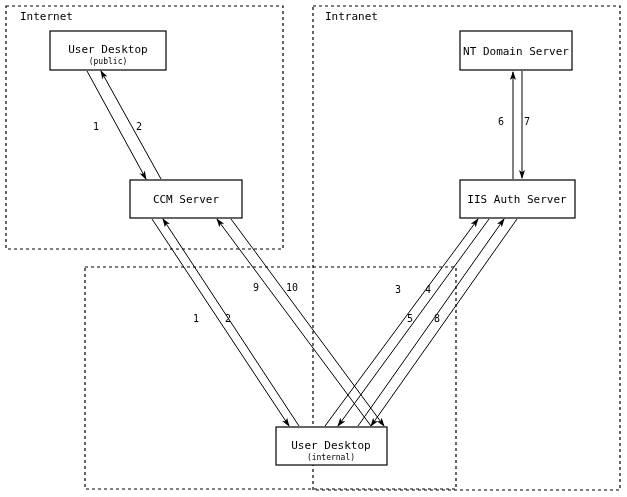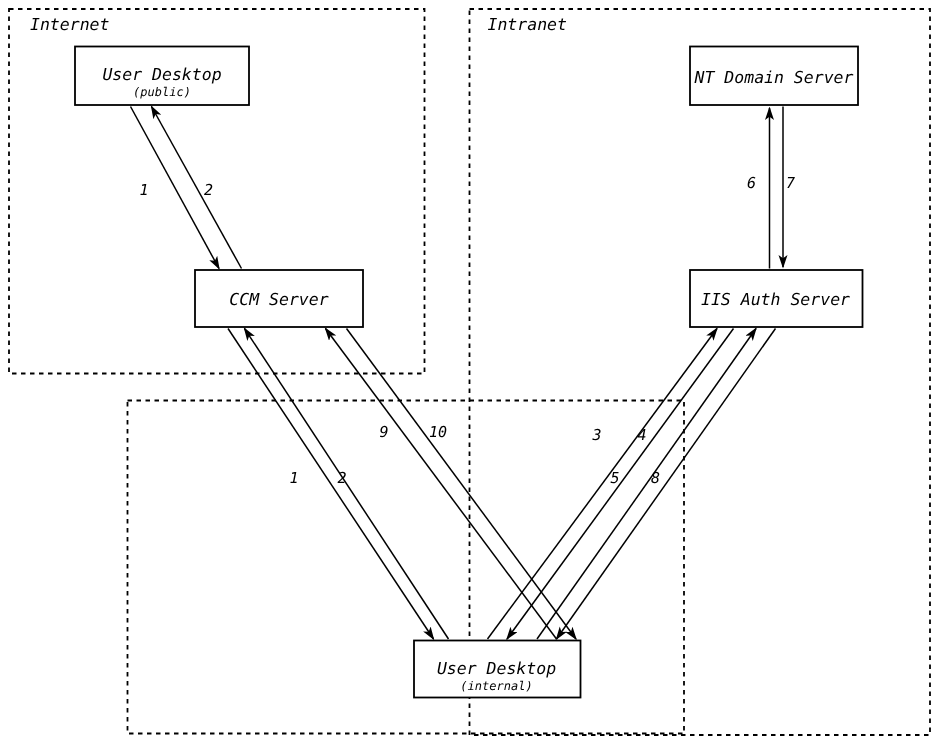--- a/index.html
+++ b/index.html
@@ -1,21 +1,20 @@
 <!DOCTYPE html>
 <html><head>
 <meta charset="utf-8">
 <style>
   html,body{margin:0;padding:0;background:#ffffff;}
   #canvas{
     position:relative;
     width:627px;height:497px;
     background:#ffffff;
     font-family:"DejaVu Sans Mono","Liberation Mono",monospace;
-    font-style:italic;
   }
   svg#diagram{position:absolute;left:0;top:0;width:627px;height:497px;}
   .zone-label{
     font-family:"DejaVu Sans Mono","Liberation Mono",monospace;
     font-size:11px;fill:#000000;
   }
   .node-title{
     font-family:"DejaVu Sans Mono","Liberation Mono",monospace;
     font-size:11px;fill:#000000;text-anchor:middle;
   }

